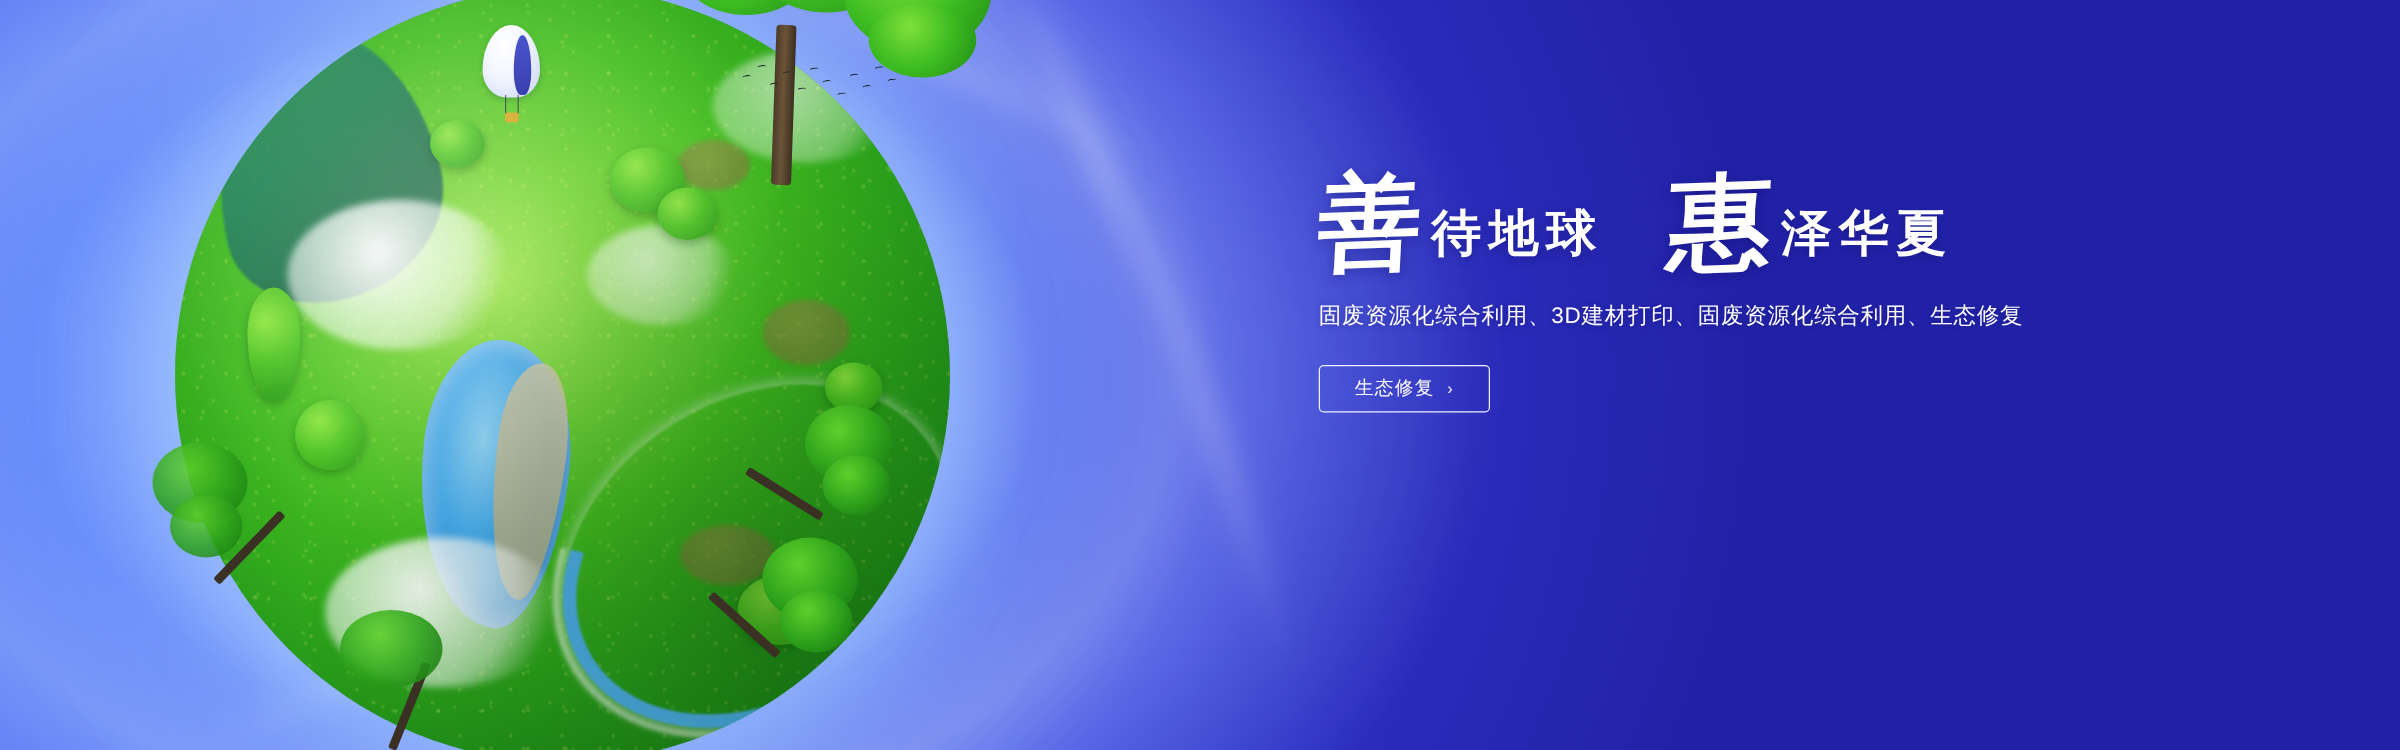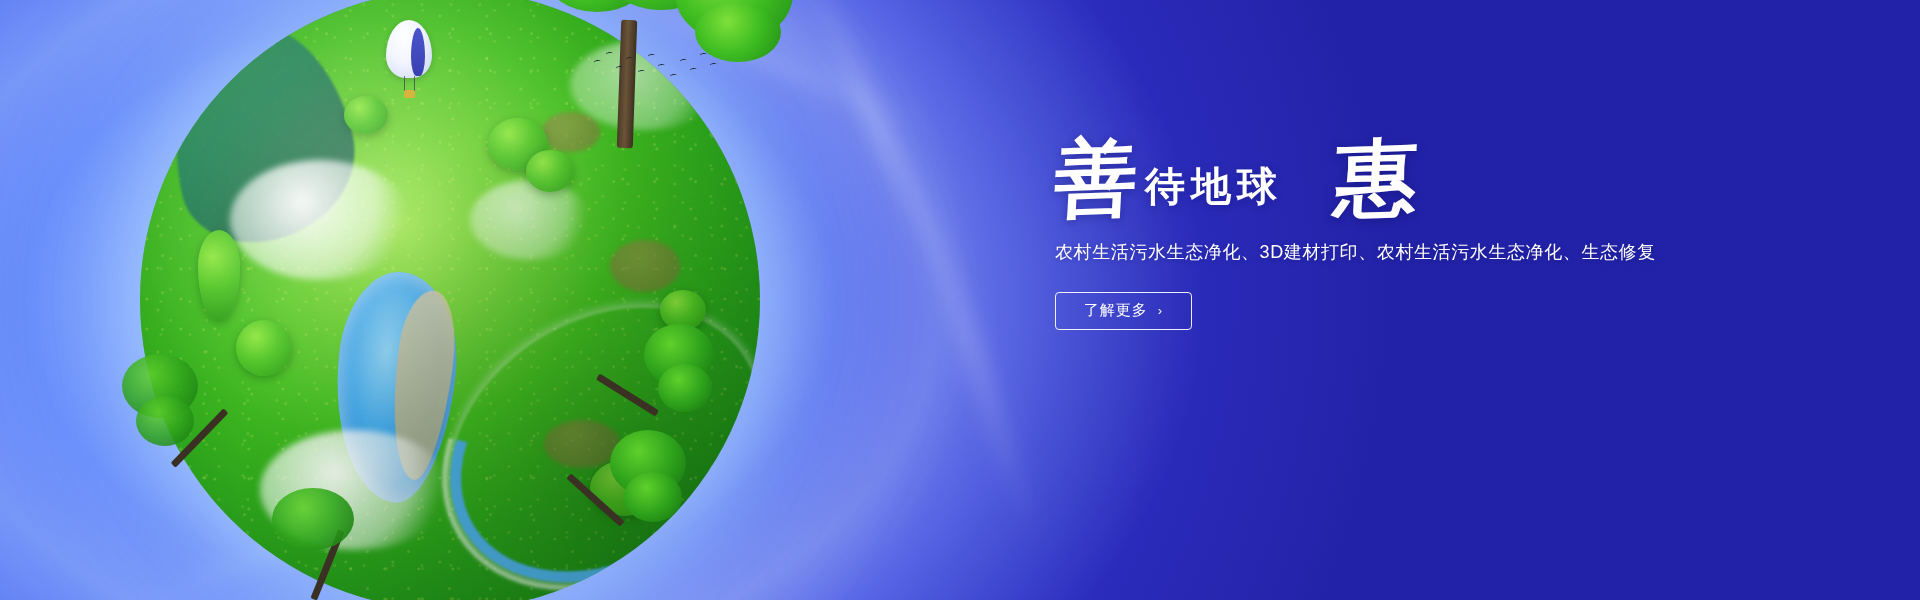--- a/index.html
+++ b/index.html
@@ -319,24 +319,25 @@
     <div class="bird" style="left:118px;top:15px;"></div>
   </div>
 
   <div class="content">
 
     <div class="headline">
       <span class="hl-big">善</span>
       <span class="hl-small">待地球</span>
       <span class="hl-gap"></span>
       <span class="hl-big">惠</span>
-    </div>
-
-
-    <div class="desc">农村生活污水生态净化、3D建材打印、农村生活污水生态净化、生态修复</div>
+      <span class="hl-small">泽华夏</span>
+    </div>
+
+
+    <div class="desc">固废资源化综合利用、3D建材打印、固废资源化综合利用、生态修复</div>
 
     <button class="cta">
-      <span>了解更多</span>
+      <span>生态修复</span>
       <span class="chev">›</span>
     </button>
 
   </div>
 </div>
 
 </body></html>

